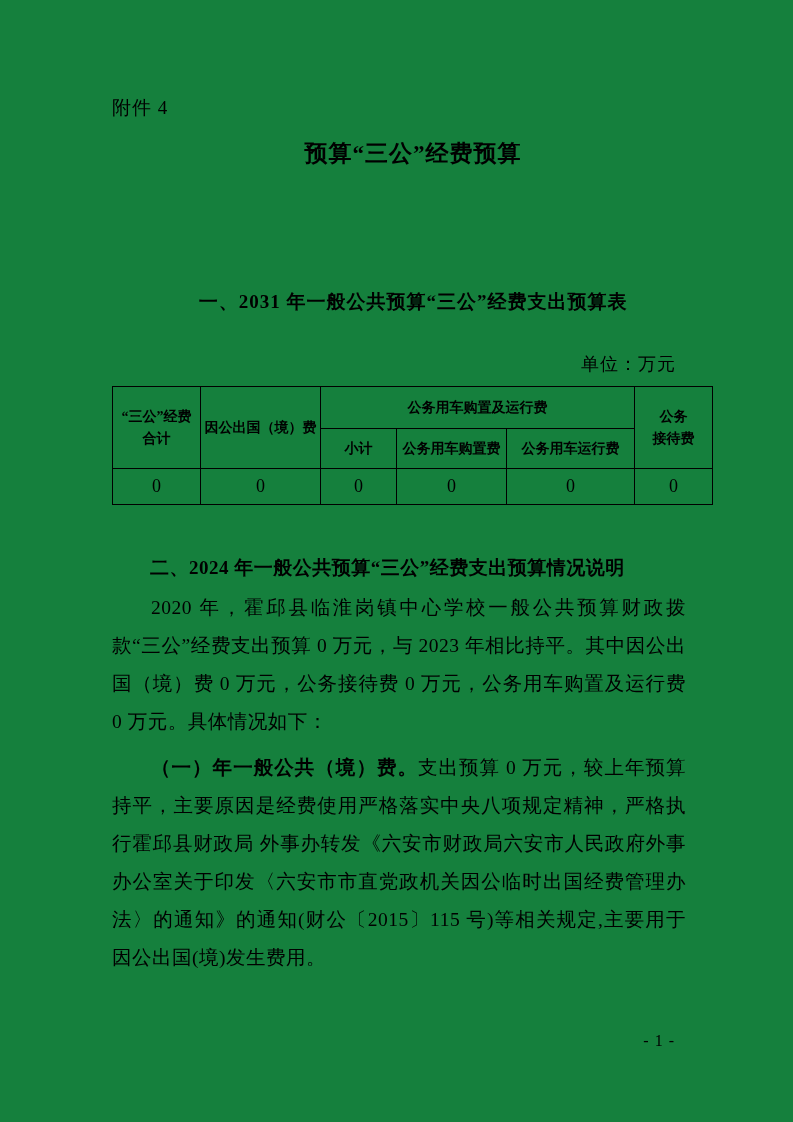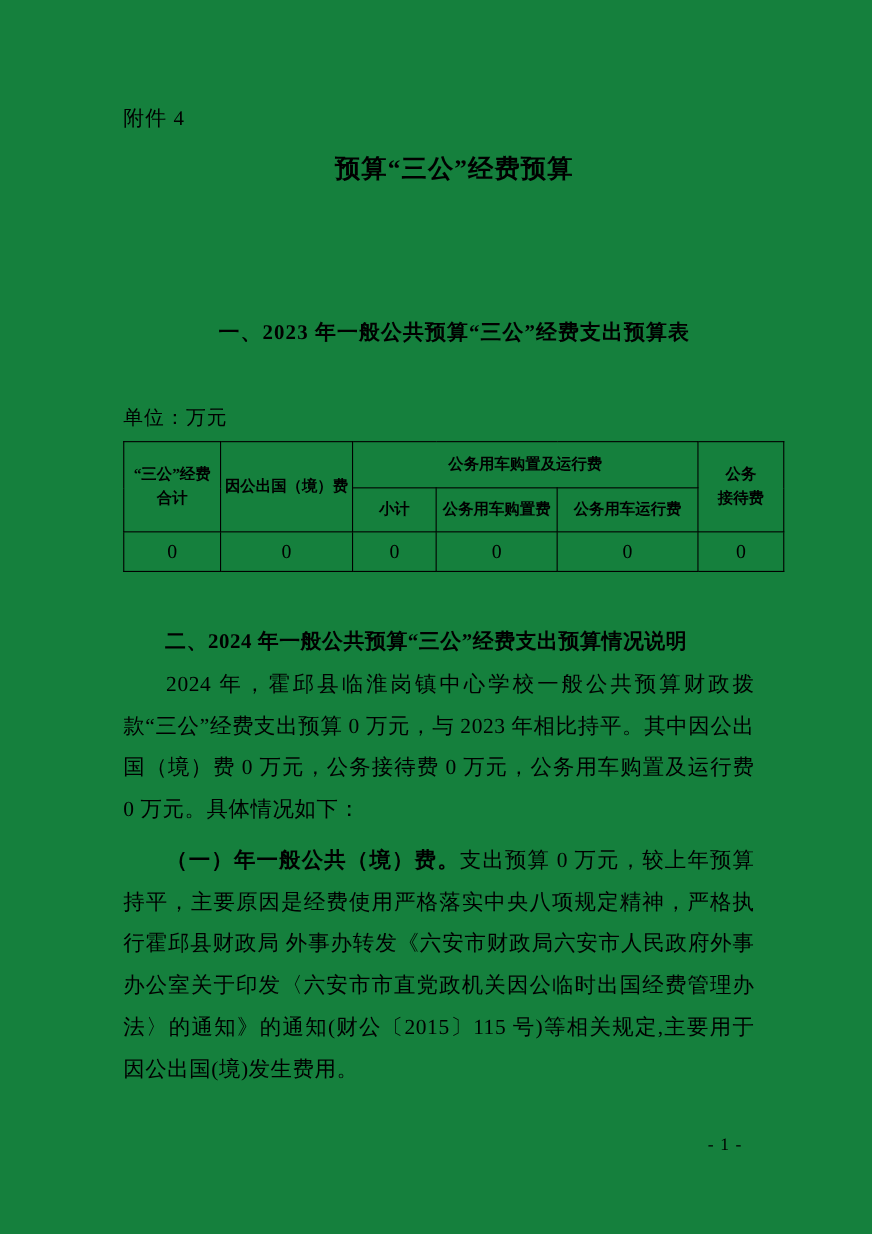--- a/index.html
+++ b/index.html
@@ -35,21 +35,22 @@
     letter-spacing: 1px;
   }
   .h1 {
     margin-top: 116px;
     text-align: center;
     font-weight: bold;
     font-size: 19px;
     letter-spacing: 1px;
   }
   .unit {
-    margin-top: 52px;
+    margin-top: 37px;
+    text-align: right;
     padding-right: 38px;
     font-size: 18px;
     letter-spacing: 1px;
   }
   table.budget-table {
     margin-top: 10px;
     border-collapse: collapse;
     table-layout: fixed;
     width: 600px;
   }
@@ -101,21 +102,21 @@
 
 <div class="page">
   <div class="content">
 
     <div class="attachment">附件 4</div>
 
     <div class="doc-title">
       <div>预算“三公”经费预算</div>
     </div>
 
-    <div class="h1">一、2023 年一般公共预算“三公”经费支出预算表</div>
+    <div class="h1">一、2031 年一般公共预算“三公”经费支出预算表</div>
 
     <div class="unit">单位：万元</div>
 
     <table class="budget-table">
       <colgroup>
         <col style="width:88px">
         <col style="width:120px">
         <col style="width:76px">
         <col style="width:110px">
         <col style="width:128px">
@@ -145,20 +146,20 @@
           <td>0</td>
           <td>0</td>
           <td>0</td>
           <td>0</td>
         </tr>
       </tbody>
     </table>
 
     <div class="h2">二、2024 年一般公共预算“三公”经费支出预算情况说明</div>
 
-    <p class="body"><span>2024 年，霍邱县临淮岗镇中心学校一般公共预算财政拨款“三公”经费支出预算 0 万元，与 2023 年相比持平。其中因公出国（境）费 0 万元，公务接待费 0 万元，公务用车购置及运行费 0 万元。具体情况如下：</span></p>
+    <p class="body"><span>2020 年，霍邱县临淮岗镇中心学校一般公共预算财政拨款“三公”经费支出预算 0 万元，与 2023 年相比持平。其中因公出国（境）费 0 万元，公务接待费 0 万元，公务用车购置及运行费 0 万元。具体情况如下：</span></p>
 
     <p class="body"><span class="lead">（一）年一般公共（境）费。</span><span>支出预算 0 万元，较上年预算持平，主要原因是经费使用严格落实中央八项规定精神，严格执行霍邱县财政局 外事办转发《六安市财政局六安市人民政府外事办公室关于印发〈六安市市直党政机关因公临时出国经费管理办法〉的通知》的通知(财公〔2015〕115 号)等相关规定,主要用于因公出国(境)发生费用。</span></p>
 
   </div>
 
   <div class="pagenum">- 1 -</div>
 </div>
 
 </body></html>

